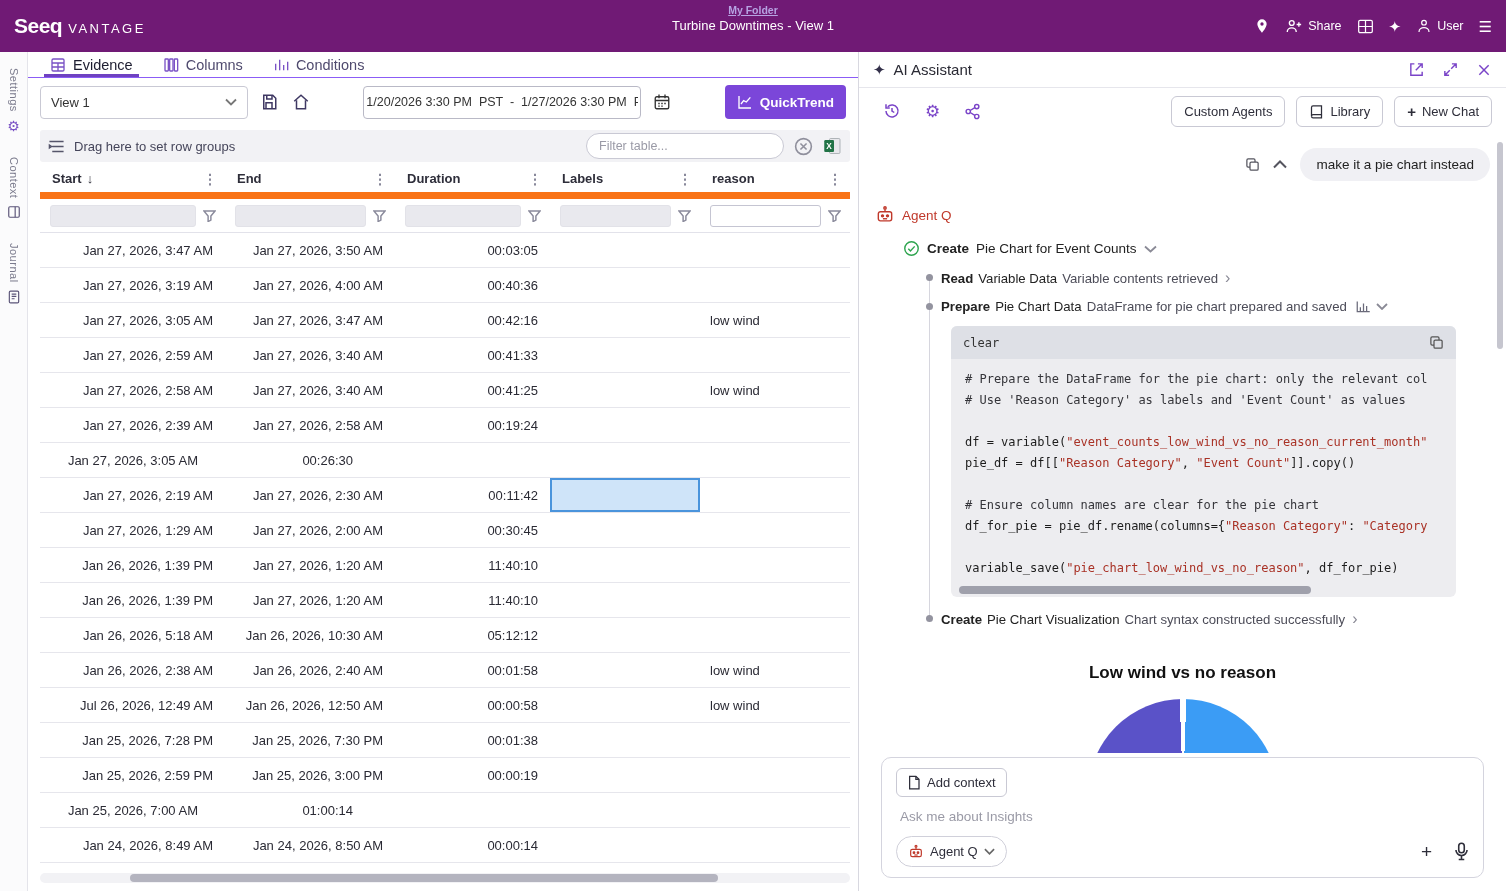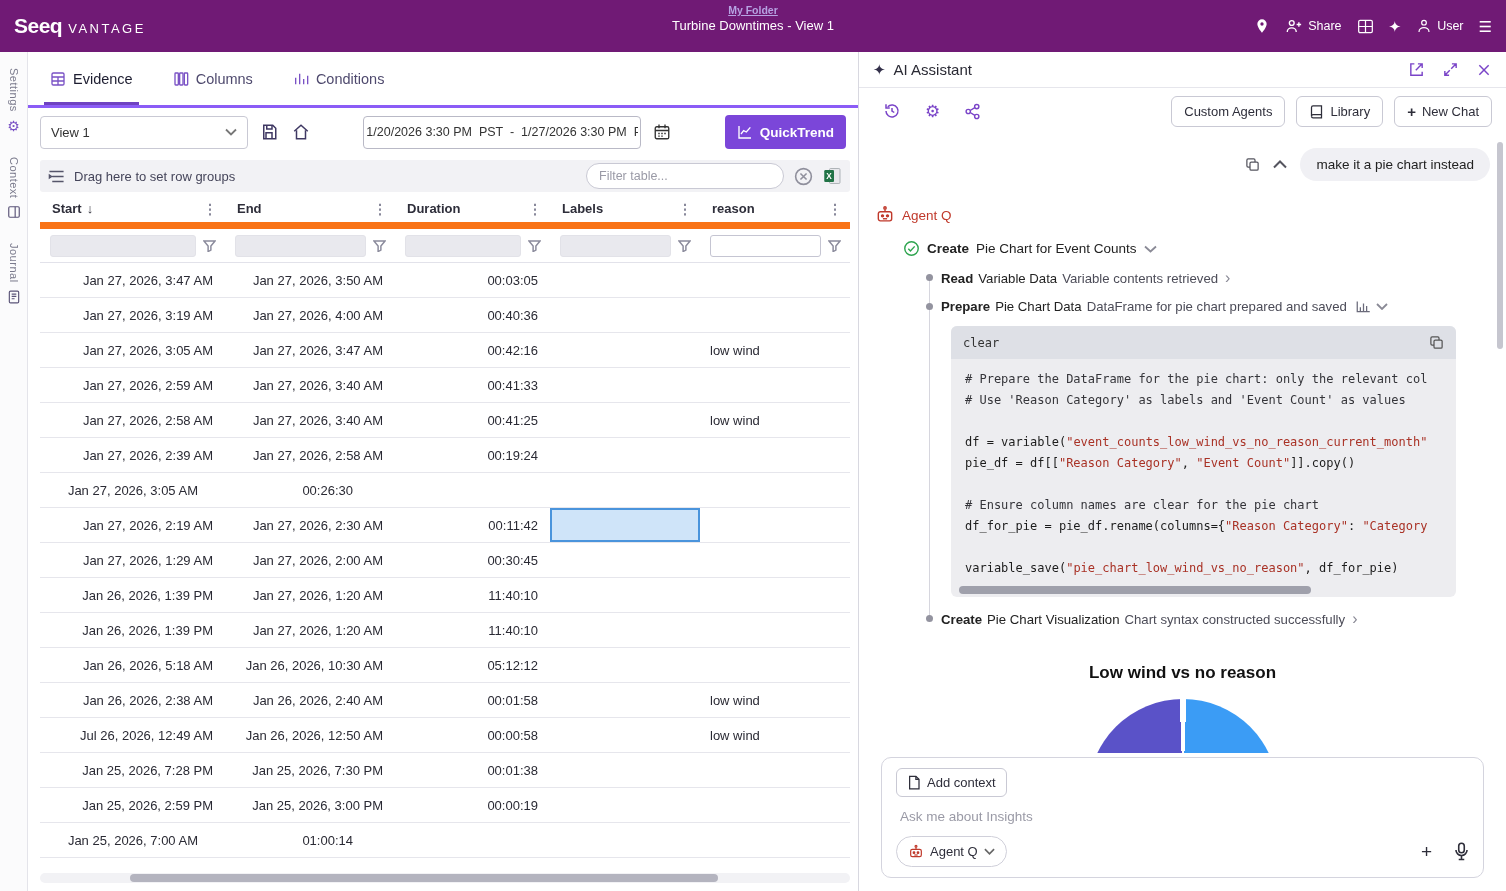--- a/index.html
+++ b/index.html
@@ -28,21 +28,21 @@
 
   
   .side-rail { width:28px; border-right:1px solid #e4e4ea; background:#fbfbfc; display:flex; flex-direction:column; align-items:center; padding-top:16px; gap:24px; flex:0 0 auto; }
   .rail-group { display:flex; flex-direction:column; align-items:center; gap:7px; }
   .rail-label { writing-mode:vertical-rl; font-size:11px; color:#7a7a8c; letter-spacing:0.5px; cursor:pointer; }
   .rail-glyph { color:#7a52c5; font-size:14px; line-height:1; cursor:pointer; }
   .rail-svg { color:#5b5478; cursor:pointer; }
 
   
   .left-panel { width:830px; flex:0 0 auto; display:flex; flex-direction:column; background:#fff; }
-  .tab-bar { height:56px; border-bottom:3px solid #8b5cf6; display:flex; align-items:stretch; padding-left:10px; gap:16px; flex:0 0 auto; }
+  .tab-bar { height:26px; border-bottom:1px solid #8b5cf6; display:flex; align-items:stretch; padding-left:10px; gap:6px; flex:0 0 auto; }
   .tab { display:flex; align-items:center; gap:7px; padding:0 12px; font-size:14.5px; color:#4f4a6e; position:relative; cursor:pointer; }
   .tab.active { color:#1d1d30; }
   .tab.active::after { content:''; position:absolute; left:6px; right:6px; bottom:0; height:3px; background:#6f42c1; }
   .ticon { color:#7a52c5; }
 
   .controls-row { height:48px; display:flex; align-items:center; padding:0 12px; gap:10px; flex:0 0 auto; }
   .select { width:208px; height:33px; border:1px solid #c9c9d4; border-radius:4px; display:flex; align-items:center; padding:0 10px; font-size:13px; color:#333; background:#fff; cursor:pointer; }
   .select-chev { margin-left:auto; color:#777; }
   .icon-btn { background:none; border:none; padding:2px; color:#3f3863; cursor:pointer; display:flex; }
   .spacer { flex:1; }

